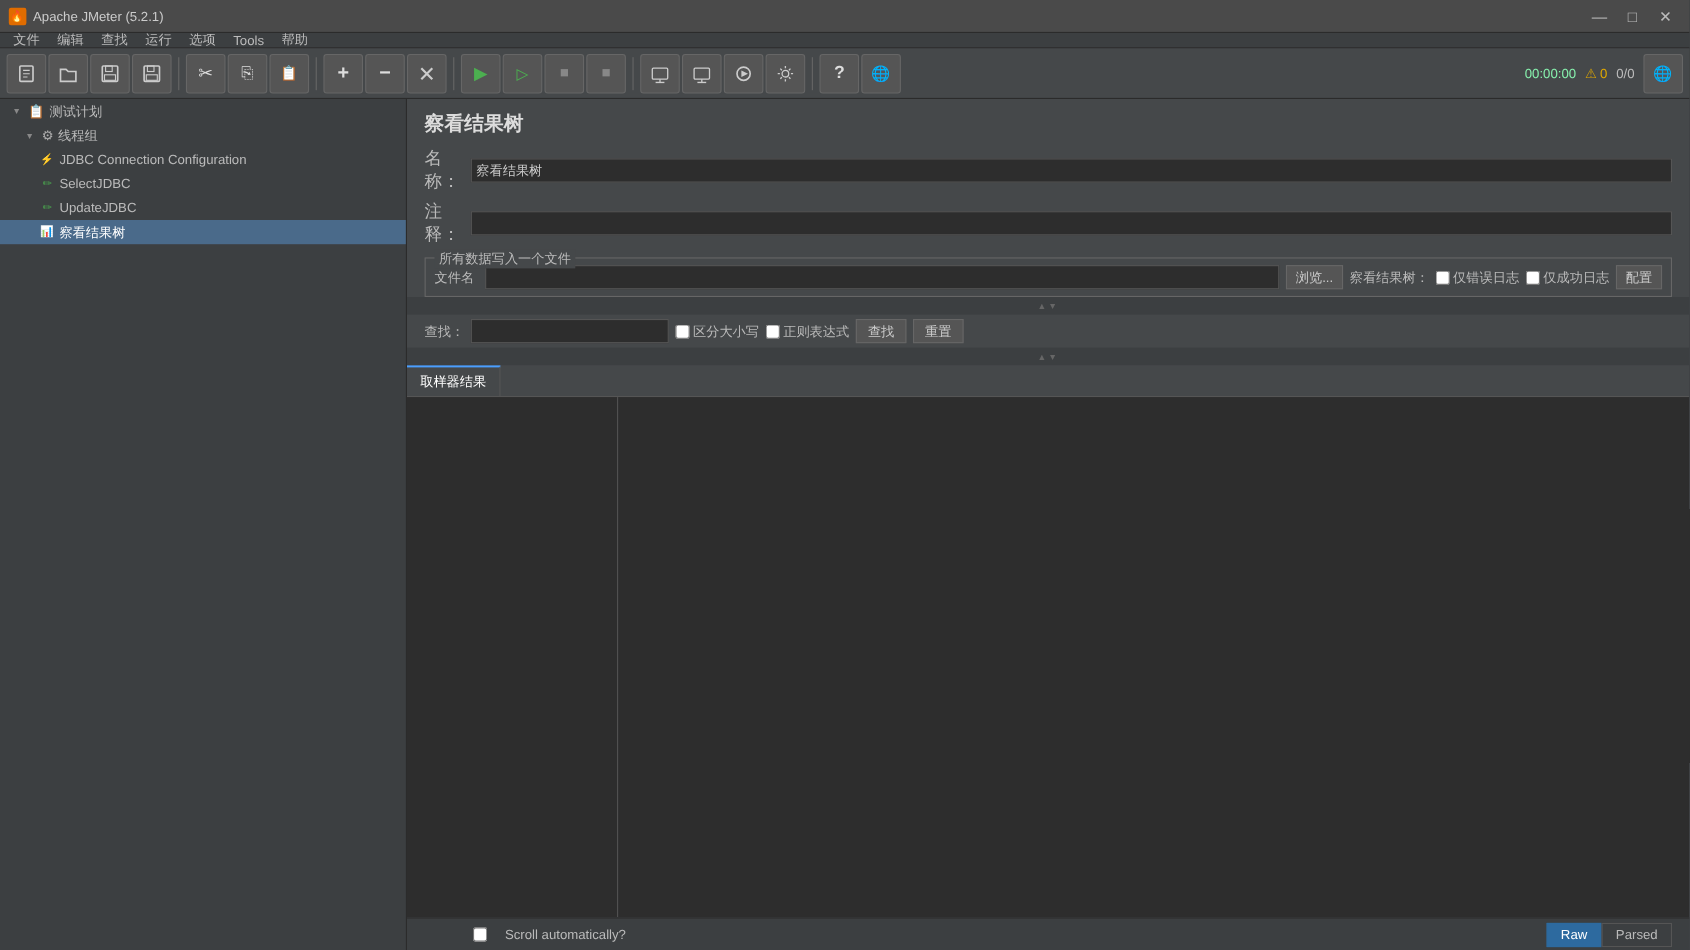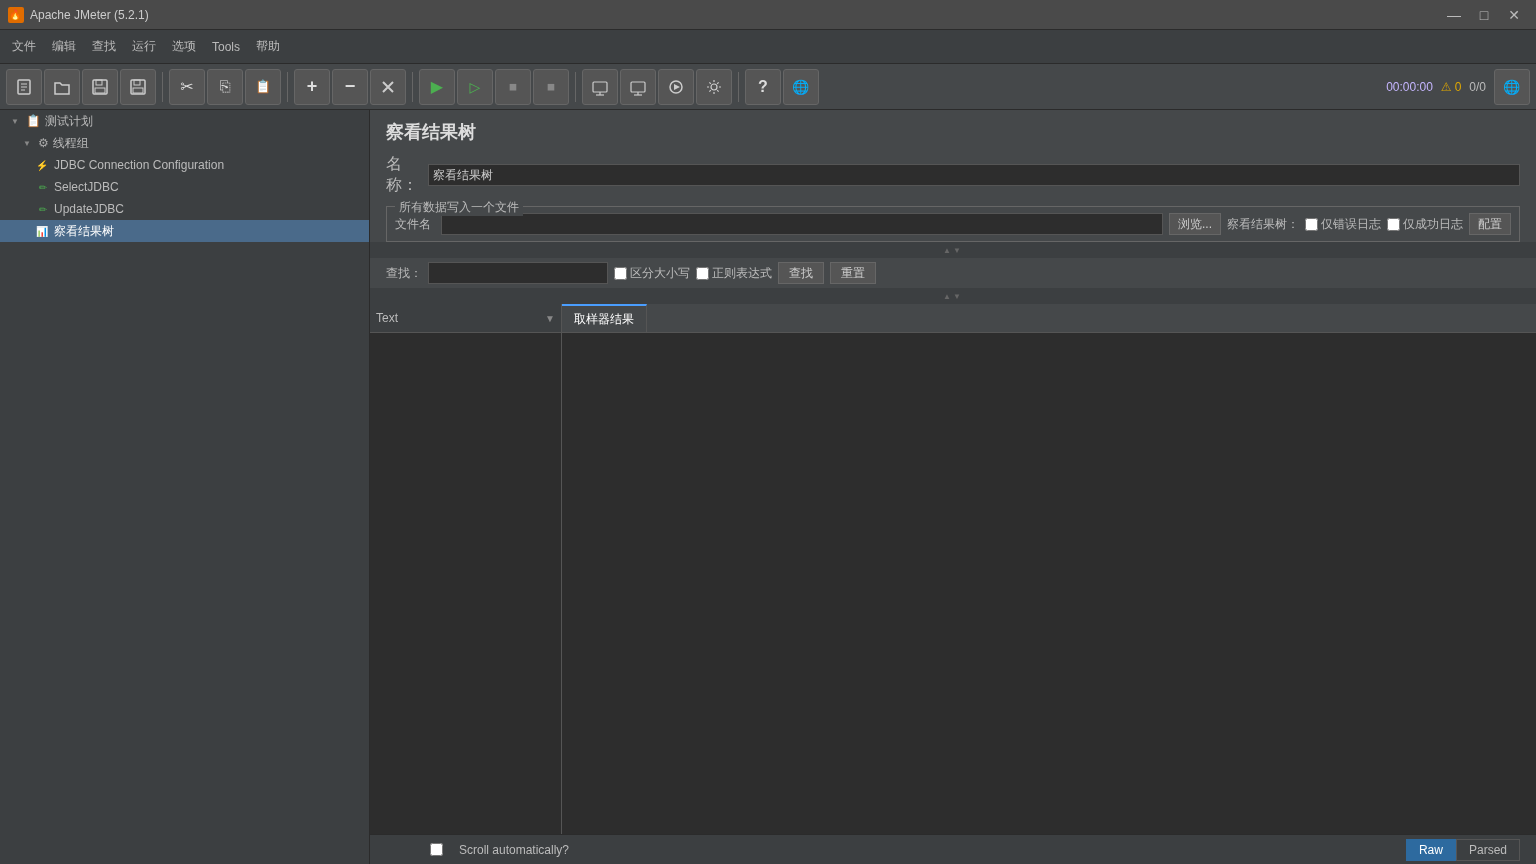--- a/index.html
+++ b/index.html
@@ -58,21 +58,21 @@
       cursor: pointer;
       display: flex;
       align-items: center;
       justify-content: center;
       font-size: 14px;
     }
 
     
     #menu-bar {
       background: #3c3f41;
-      height: 34px;
+      height: 14px;
       display: flex;
       align-items: center;
       padding: 0 4px;
       border-bottom: 1px solid #2b2b2b;
       flex-shrink: 0;
     }
     .menu-item {
       padding: 2px 8px;
       cursor: pointer;
       color: #bbb;
@@ -112,21 +112,21 @@
       background: #666;
       margin: 0 4px;
     }
     #toolbar-right {
       margin-left: auto;
       display: flex;
       align-items: center;
       gap: 8px;
     }
     #toolbar-timer {
-      color: #c4b5fd;
+      color: #86efac;
       font-size: 12px;
     }
     .warning-badge {
       display: flex;
       align-items: center;
       gap: 3px;
       color: #e0a800;
       font-size: 12px;
     }
     .error-count {
@@ -607,20 +607,24 @@
   </div>
 
   <div id="right-panel">
 
     <div id="panel-header">察看结果树</div>
 
     <div id="panel-form">
       <div class="form-row">
         <span class="form-label">名称：</span>
         <input class="form-input" type="text" value="察看结果树" style="">
+      </div>
+      <div class="form-row">
+        <span class="form-label">注释：</span>
+        <input class="form-input" type="text" value="" style="">
       </div>
     </div>
 
     <div id="file-section">
       <span id="file-section-legend">所有数据写入一个文件</span>
       <div class="file-row">
         <span class="file-label">文件名</span>
         <input class="file-input" type="text" value="" style="">
         <button class="file-btn">浏览...</button>
         <label class="checkbox-label">
@@ -657,24 +661,20 @@
       <button class="search-btn">重置</button>
     </div>
 
     <div class="splitter-row">
       <span class="splitter-dots">▲▼</span>
     </div>
 
     <div id="results-area">
 
       <div id="results-header-row">
-        <div class="results-tab-left">
-          <span class="dropdown-text">Text</span>
-          <span class="dropdown-arrow">▼</span>
-        </div>
         <div class="results-tab-right">
           <div class="results-tab active">取样器结果</div>
         </div>
       </div>
 
       <div id="results-body">
         <div id="left-results"></div>
         <div id="right-results"></div>
       </div>
     </div>

